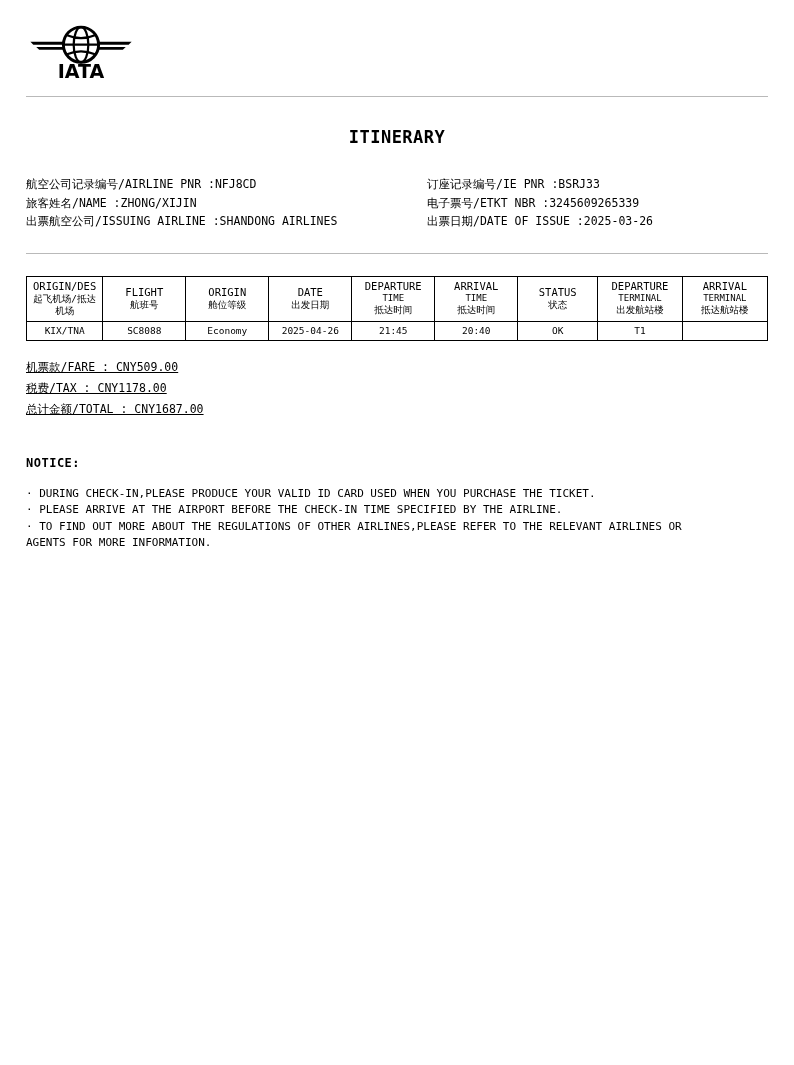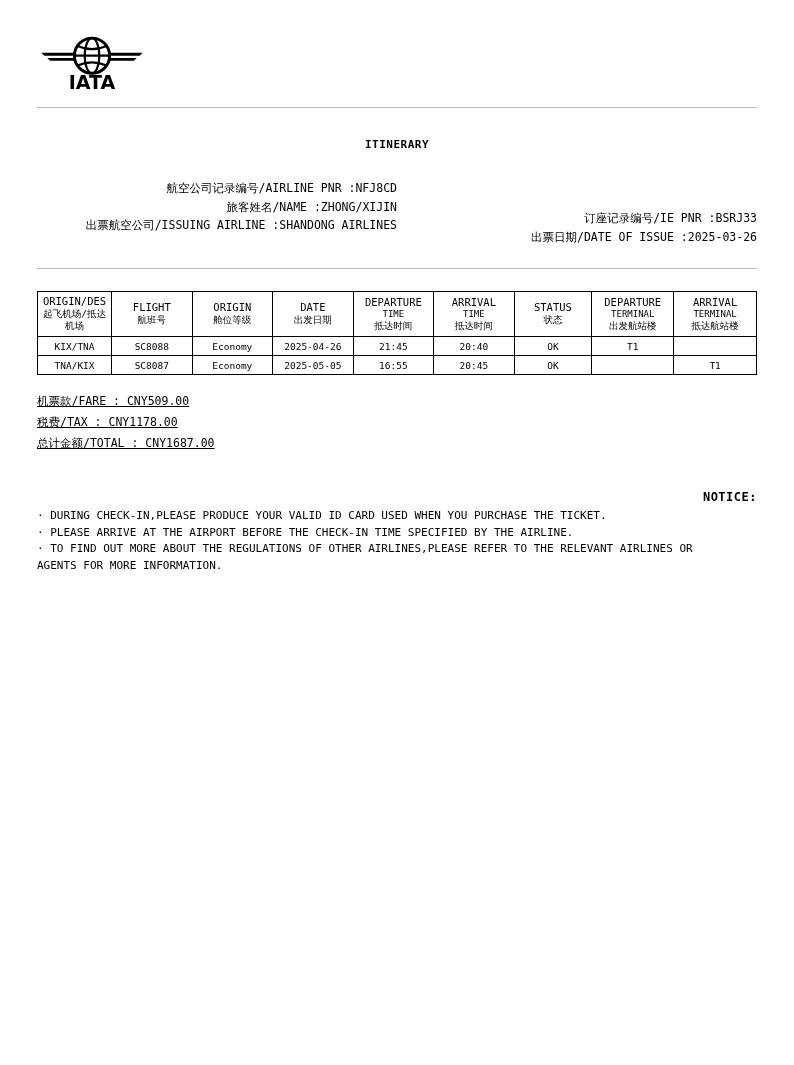--- a/index.html
+++ b/index.html
@@ -12,21 +12,21 @@
     height: 1065px;
     font-family: "DejaVu Sans Mono", monospace;
     color: #000000;
     position: relative;
     overflow: hidden;
   }
   .page {
     width: 794px;
     height: 1065px;
     box-sizing: border-box;
-    padding: 17px;
+    padding: 6px;
     position: relative;
   }
 
   
   .logo-area {
     padding: 18px 0 0 20px;
     height: 80px;
     box-sizing: border-box;
   }
   .logo {
@@ -37,39 +37,39 @@
   .hr {
     border: none;
     border-top: 1px solid #b9b9b9;
     margin: 10px 20px 0 20px;
   }
 
   
   .title {
     text-align: center;
     font-weight: bold;
-    font-size: 11px;
+    font-size: 17px;
     letter-spacing: 0.5px;
     margin-top: 30px;
     font-family: "DejaVu Sans Mono", monospace;
   }
 
   
   .info-block {
     display: flex;
     margin: 28px 20px 0 20px;
     font-size: 11.5px;
     line-height: 18.5px;
   }
   .info-col {
     flex: 0 0 50%;
     box-sizing: border-box;
   }
-  .info-col.right { padding-left: 30px; margin-top: 30px; }
-  .info-line { white-space: pre; text-align: right; }
+  .info-col.right { padding-left: 30px; }
+  .info-line { white-space: pre; }
 
   .hr2 {
     border: none;
     border-top: 1px solid #b9b9b9;
     margin: 22px 20px 0 20px;
   }
 
   
   .table-wrap {
     margin: 22px 20px 0 20px;
@@ -120,22 +120,21 @@
   .fare-line { white-space: pre; text-decoration: underline; }
 
   
   .notice {
     margin: 36px 20px 0 20px;
   }
   .notice-title {
     font-size: 12px;
     font-weight: bold;
     letter-spacing: 0.5px;
-    margin-bottom: 4px;
-    text-align: right;
+    margin-bottom: 16px;
   }
   .notice-item {
     font-size: 11px;
     line-height: 16.5px;
     white-space: pre-wrap;
   }
 </style>
 </head>
 <body>
 
@@ -168,20 +167,21 @@
   <div class="title">ITINERARY</div>
 
   <div class="info-block">
     <div class="info-col left">
       <div class="info-line">航空公司记录编号/AIRLINE PNR :NFJ8CD</div>
       <div class="info-line">旅客姓名/NAME :ZHONG/XIJIN</div>
       <div class="info-line">出票航空公司/ISSUING AIRLINE :SHANDONG AIRLINES</div>
     </div>
     <div class="info-col right">
       <div class="info-line">订座记录编号/IE PNR :BSRJ33</div>
+      <div class="info-line">电子票号/ETKT NBR :3245609265339</div>
       <div class="info-line">出票日期/DATE OF ISSUE :2025-03-26</div>
     </div>
   </div>
 
   <hr class="hr2">
 
   <div class="table-wrap">
     <table class="flights">
       <colgroup>
         <col style="width:10.3%">
@@ -244,31 +244,20 @@
           <td>KIX/TNA</td>
           <td>SC8088</td>
           <td>Economy</td>
           <td>2025-04-26</td>
           <td>21:45</td>
           <td>20:40</td>
           <td>OK</td>
           <td>T1</td>
           <td></td>
         </tr>
-        <tr>
-          <td>TNA/KIX</td>
-          <td>SC8087</td>
-          <td>Economy</td>
-          <td>2025-05-05</td>
-          <td>16:55</td>
-          <td>20:45</td>
-          <td>OK</td>
-          <td></td>
-          <td>T1</td>
-        </tr>
       </tbody>
     </table>
   </div>
 
   <div class="fares">
     <div class="fare-line">机票款/FARE : CNY509.00</div>
     <div class="fare-line">税费/TAX : CNY1178.00</div>
     <div class="fare-line">总计金额/TOTAL : CNY1687.00</div>
   </div>
 

